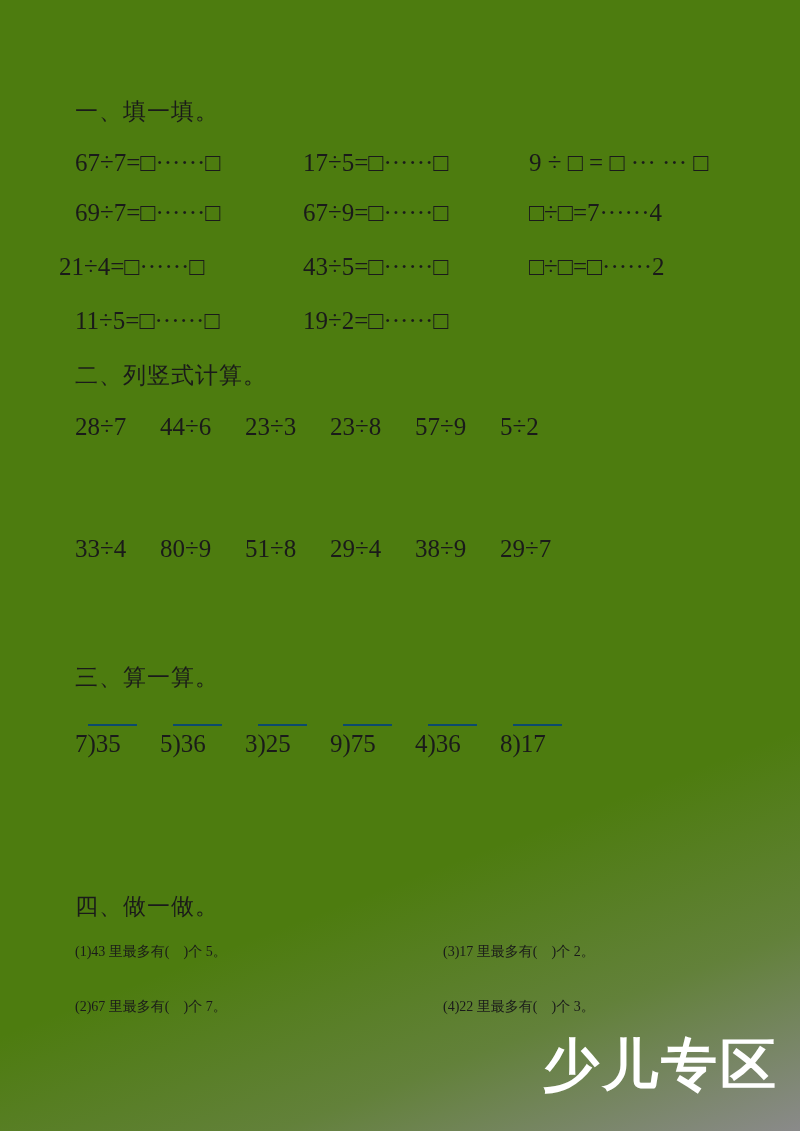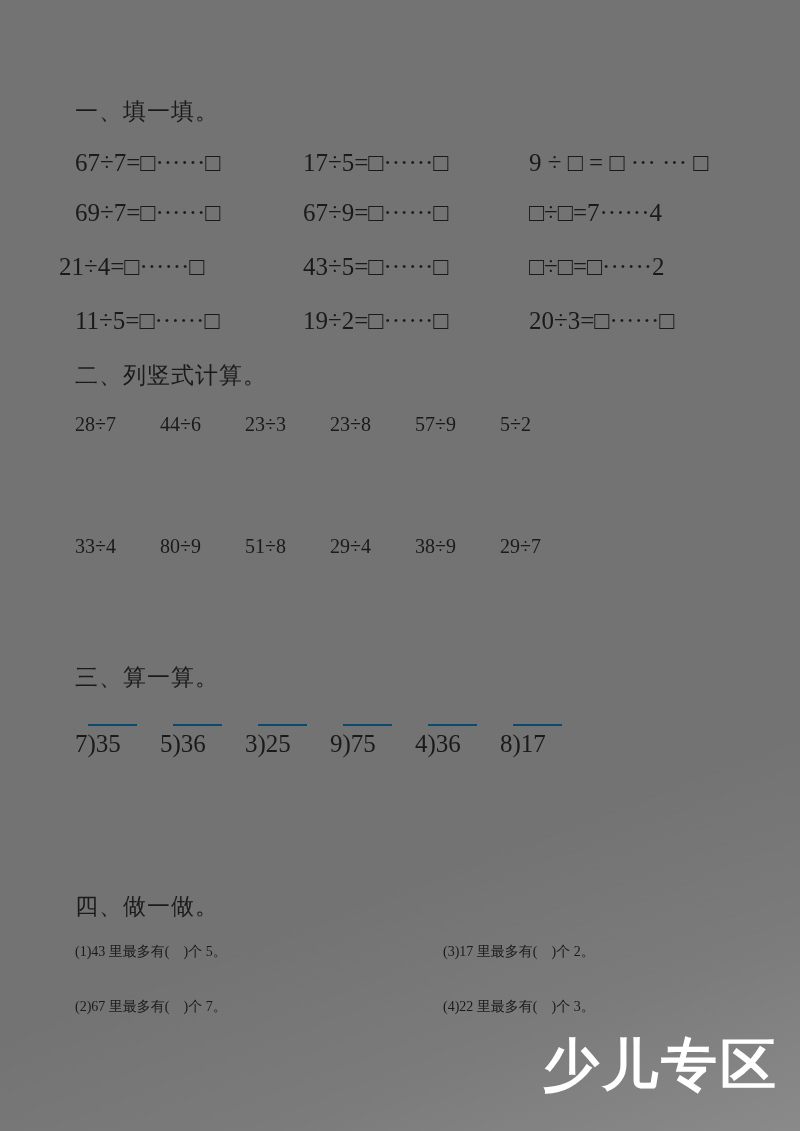--- a/index.html
+++ b/index.html
@@ -1,33 +1,33 @@
 <!DOCTYPE html>
 <html><head>
 <meta charset="utf-8">
 <style>
   html,body{margin:0;padding:0;background:#ffffff;}
   .page{
-    position:relative;width:800px;height:1131px;background:#737373;
+    position:relative;width:800px;height:1131px;background:#4d7c0f;
     font-family:"Liberation Serif","DejaVu Serif",serif;color:#1a1a1a;overflow:hidden;
   }
   .shade{
     position:absolute;left:0;top:0;width:800px;height:1131px;
     background:linear-gradient(159deg,
       rgba(138,138,138,0) 72%,
       rgba(138,138,138,0.35) 86%,
       rgba(138,138,138,1) 100%);
     pointer-events:none;
   }
   .sec-title{
     position:absolute;left:75px;margin:0;font-size:23px;font-weight:normal;
     letter-spacing:1px;line-height:1.2;
   }
   .eq{position:absolute;font-size:25px;line-height:1.2;white-space:pre;}
-  .expr{position:absolute;font-size:20px;line-height:1.2;}
+  .expr{position:absolute;font-size:25px;line-height:1.2;}
   .ld{position:absolute;display:flex;align-items:flex-start;font-size:25px;line-height:1.05;}
   .ld-divisor{padding-top:7px;}
   .ld-body{border-top:2px solid #0c4a6e;padding:5px 16px 0 0;}
   .wp{position:absolute;font-size:14px;line-height:1.3;white-space:pre;}
   .watermark{
     position:absolute;right:21px;top:1036px;text-align:right;color:#ffffff;
     font-family:"Liberation Sans","DejaVu Sans",sans-serif;z-index:3;
   }
   .wm-brand{font-size:56px;font-weight:900;letter-spacing:3px;line-height:1.05;}
   .wm-url{font-size:28px;font-weight:700;letter-spacing:1px;line-height:1.1;margin-top:44px;}
@@ -48,21 +48,20 @@
   <span class="eq" style="left:75px;top:198px">69÷7=□······□</span>
   <span class="eq" style="left:303px;top:198px">67÷9=□······□</span>
   <span class="eq" style="left:529px;top:198px">□÷□=7······4</span>
 
   <span class="eq" style="left:59px;top:252px">21÷4=□······□</span>
   <span class="eq" style="left:303px;top:252px">43÷5=□······□</span>
   <span class="eq" style="left:529px;top:252px">□÷□=□······2</span>
 
   <span class="eq" style="left:75px;top:306px">11÷5=□······□</span>
   <span class="eq" style="left:303px;top:306px">19÷2=□······□</span>
-  <span class="eq" style="left:529px;top:306px">20÷3=□······□</span>
 
   <h2 class="sec-title" style="top:362px">二、列竖式计算。</h2>
 
   <span class="expr" style="left:75px;top:412px">28÷7</span>
   <span class="expr" style="left:160px;top:412px">44÷6</span>
   <span class="expr" style="left:245px;top:412px">23÷3</span>
   <span class="expr" style="left:330px;top:412px">23÷8</span>
   <span class="expr" style="left:415px;top:412px">57÷9</span>
   <span class="expr" style="left:500px;top:412px">5÷2</span>
 

